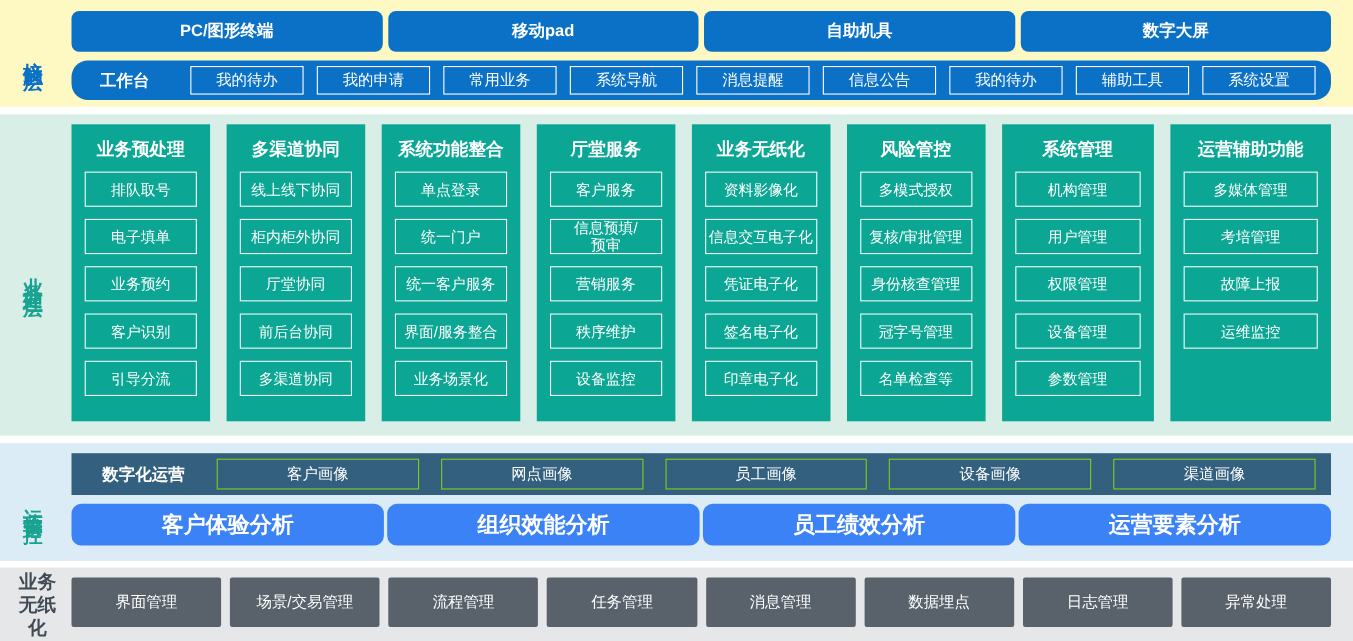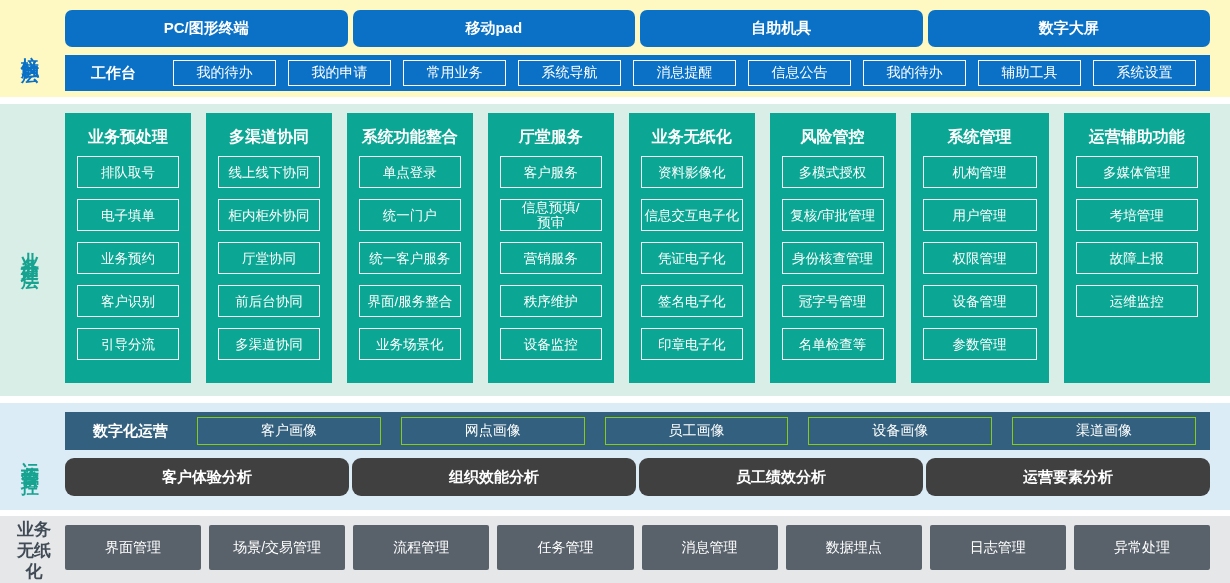--- a/index.html
+++ b/index.html
@@ -34,21 +34,21 @@
 
   
   .terminal-row { display: flex; gap: 5px; padding-top: 10px; }
   .terminal {
     flex: 1; height: 37px; background: #0a71c6; border-radius: 7px;
     color: #fff; font-weight: bold; font-size: 15px;
     display: flex; align-items: center; justify-content: center;
   }
   .workbench {
     margin-top: 8px; height: 36px; background: #0a71c6;
-    display: flex; align-items: center; gap: 12px; padding: 0 14px 0 26px;
+    display: flex; align-items: center; gap: 12px; padding: 0 14px 0 26px; border-radius: 15px;
   }
   .wb-label { flex: 0 0 70px; color: #fff; font-weight: bold; font-size: 15px; text-align: left; }
   .wb-item {
     flex: 1; height: 26px; border: 1px solid #fff; color: #fff; font-size: 14px;
     display: flex; align-items: center; justify-content: center; white-space: nowrap;
   }
 
   
   .columns { display: flex; gap: 15px; padding-top: 9px; align-items: flex-end; }
   .col { flex: 1; height: 270px; background: #0ca794; padding: 9px 12px 0; }
@@ -69,22 +69,22 @@
     margin-top: 9px; height: 38px; background: #33607e;
     display: flex; align-items: center; gap: 20px; padding: 0 14px 0 28px;
   }
   .dg-label { flex: 0 0 84px; color: #fff; font-weight: bold; font-size: 15px; }
   .dg-item {
     flex: 1; height: 28px; border: 1px solid #84cc16; color: #fff; font-size: 14px;
     display: flex; align-items: center; justify-content: center;
   }
   .analysis { margin-top: 8px; display: flex; gap: 3px; }
   .an-item {
-    flex: 1; height: 38px; background: #404040; border-radius: 9px;
-    color: #fff; font-weight: bold; font-size: 15px;
+    flex: 1; height: 38px; background: #3b82f6; border-radius: 9px;
+    color: #fff; font-weight: bold; font-size: 20px;
     display: flex; align-items: center; justify-content: center;
   }
 
   
   .foundation-row { padding-top: 9px; display: flex; gap: 8px; }
   .fd-item {
     flex: 1; height: 45px; background: #59626b; border-radius: 2px;
     color: #fff; font-size: 14px;
     display: flex; align-items: center; justify-content: center;
   }

